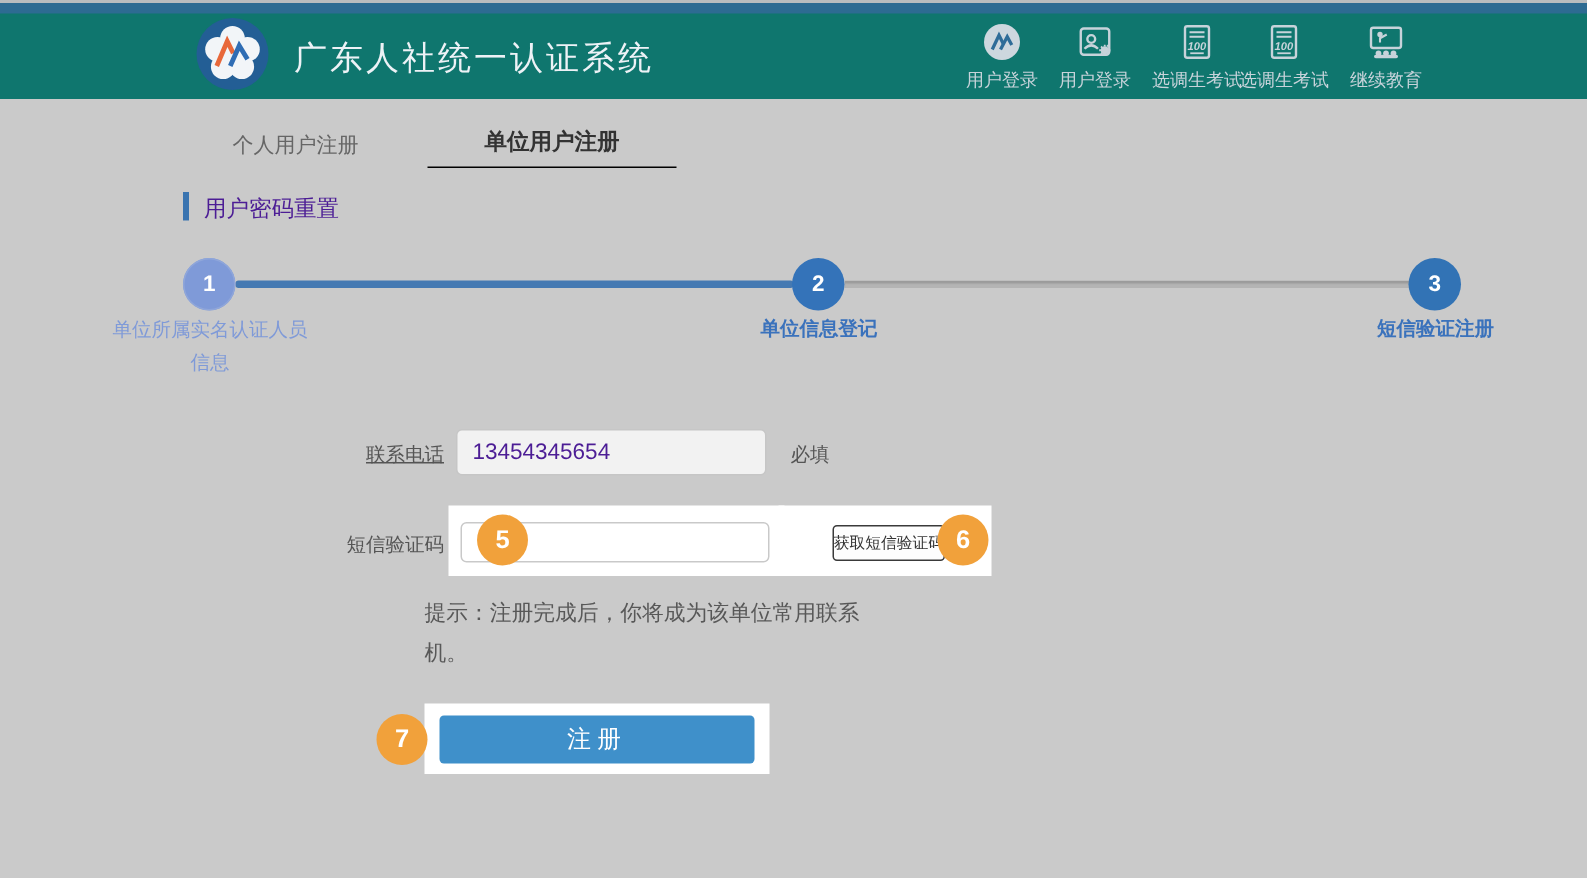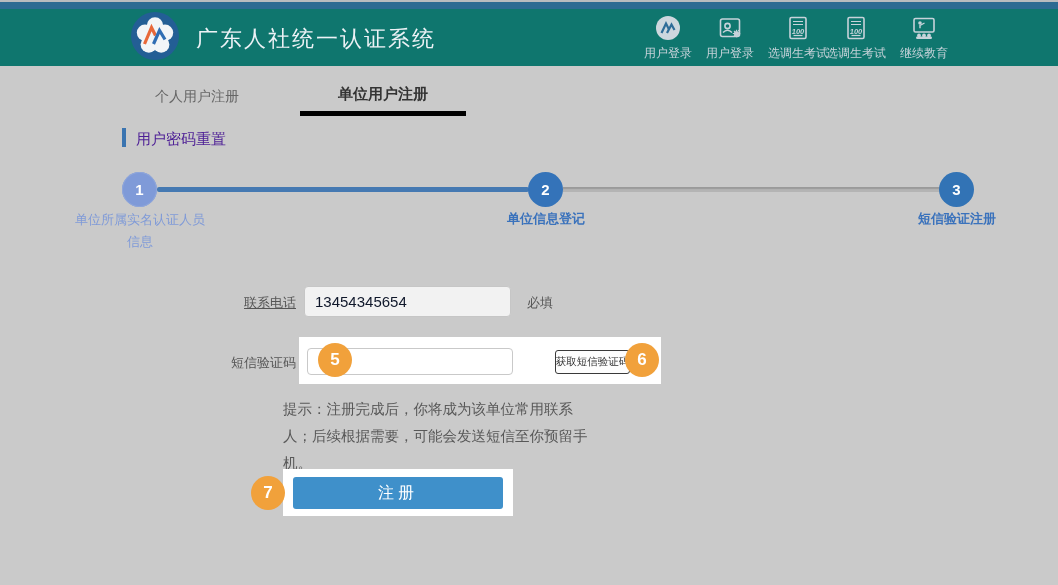--- a/index.html
+++ b/index.html
@@ -12,22 +12,22 @@
   .header { position:absolute; top:0; left:0; width:1058px; height:66px;
     background:#0f766e; border-top:2px solid #b9bcbe; }
   .header::before { content:""; position:absolute; top:0; left:0; right:0; height:7px; background:#2d6b92; }
   .logo { position:absolute; left:130px; top:9px; width:50px; height:50px; }
   .app-title { position:absolute; left:196px; top:22px; font-size:22px; color:#edf2f6; letter-spacing:2px; white-space:nowrap; }
   .nav-item { position:absolute; top:11px; width:86px; transform:translateX(-50%); text-align:center; cursor:pointer; }
   .nav-item .nico { height:30px; display:flex; align-items:center; justify-content:center; }
   .nav-item .nlabel { margin-top:2px; font-size:12px; color:#c7d3da; white-space:nowrap; }
   
   .tab-personal { position:absolute; left:155px; top:88px; font-size:14px; color:#666; cursor:pointer; }
-  .tab-company { position:absolute; left:300px; top:85px; width:166px; text-align:center;
-    font-size:15px; font-weight:bold; color:#333; padding-bottom:7px; border-bottom:5px solid #000000; cursor:pointer; }
+  .tab-company { position:absolute; left:285px; top:85px; width:166px; text-align:center;
+    font-size:15px; font-weight:bold; color:#333; padding-bottom:7px; border-bottom:1px solid #000000; cursor:pointer; }
   .section-bar { position:absolute; left:122px; top:128px; width:4px; height:19px; background:#3a74b0; }
   .section-title { position:absolute; left:136px; top:130px; font-size:15px; color:#4c1d95; }
   
   .step-circle { position:absolute; top:172px; width:35px; height:35px; border-radius:50%;
     color:#fff; font-weight:bold; font-size:15px; display:flex; align-items:center; justify-content:center; }
   .sc1 { left:122px; background:#7f9ad8; box-shadow:0 0 0 1px #8fa6da inset; }
   .sc2 { left:528px; background:#3473b9; }
   .sc3 { left:939px; background:#3273b5; }
   .line-blue { position:absolute; left:157px; top:187px; width:372px; height:5px; background:#4579b2; border-radius:2px; }
   .line-gray { position:absolute; left:563px; top:187px; width:377px; height:5px; background:#b4b4b4;
@@ -35,21 +35,21 @@
   .step-label { position:absolute; width:220px; text-align:center; font-size:13px; }
   .sl1 { left:30px; top:211px; color:#7f9ad8; }
   .sl1b { left:30px; top:233px; color:#7f9ad8; }
   .sl2 { left:436px; top:210px; color:#3a72bc; font-weight:bold; }
   .sl3 { left:847px; top:210px; color:#3a72bc; font-weight:bold; }
   
   .frm-label { position:absolute; left:190px; width:106px; text-align:right; font-size:13px; color:#555; }
   .lbl-phone { top:294px;text-decoration:underline; }
   .lbl-sms { top:354px; }
   .input-phone { position:absolute; left:304px; top:286px; width:207px; height:31px;
-    background:#f2f2f2; border:1px solid #c6c6c6; border-radius:4px; font-size:15px; color:#0f172a;
+    background:#f2f2f2; border:1px solid #c6c6c6; border-radius:4px; font-size:15px; color:#4c1d95;
     padding:0 10px; font-family:"Liberation Sans", sans-serif; }
   .required-hint { position:absolute; left:527px; top:294px; font-size:13px; color:#555; }
   .ann-box { position:absolute; background:#ffffff; }
   .ab-sms { left:299px; top:337px; width:224px; height:47px; }
   .ab-btn { left:519px; top:337px; width:142px; height:47px; }
   .ab-reg { left:283px; top:469px; width:230px; height:47px; }
   .input-sms { position:absolute; left:307px; top:348px; width:206px; height:27px;
     background:#fff; border:1px solid #c9c9c9; border-radius:4px; font-size:14px; color:#333;
     padding:0 40px 0 10px; font-family:"Liberation Sans", sans-serif; }
   .get-code-btn { position:absolute; left:524px; top:350px; width:75px; height:24px;
@@ -185,21 +185,20 @@
   <div class="ann-box ab-sms"></div>
   <input class="input-sms" type="text" value="" style="">
   <div class="ann-circle ac5">5</div>
 
   <div class="ann-box ab-btn"></div>
   <div class="get-code-btn">获取短信验证码</div>
   <div class="ann-circle ac6">6</div>
 
   <div class="tip">
     <div>提示：注册完成后，你将成为该单位常用联系</div>
-    <div>人；后续根据需要，可能会发送短信至你预留手</div>
     <div>机。</div>
   </div>
 
   <div class="ann-box ab-reg"></div>
   <div class="register-btn">注册</div>
   <div class="ann-circle ac7">7</div>
 
 </div>
 
 </body></html>

